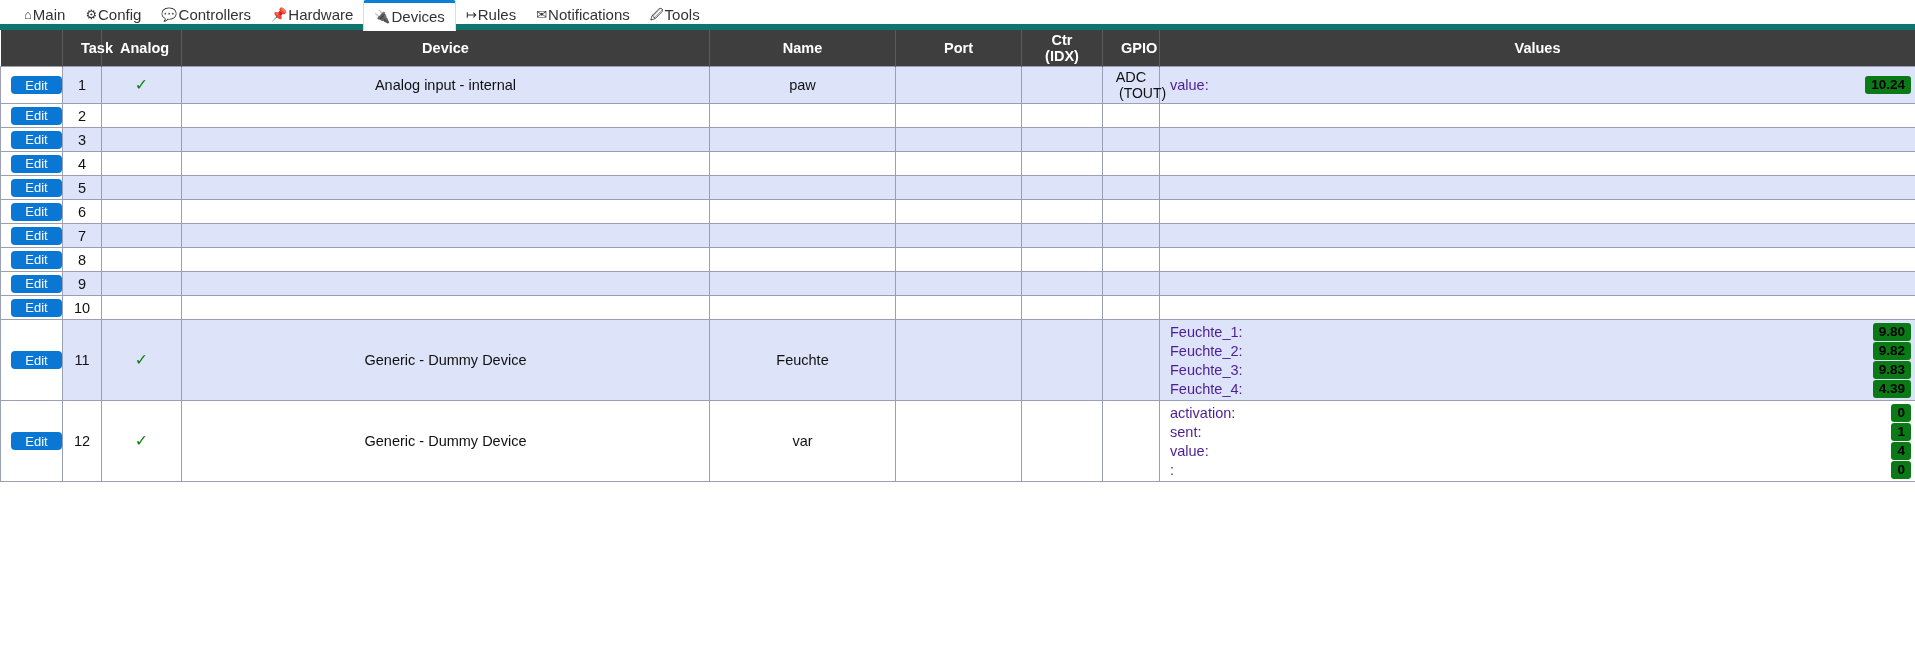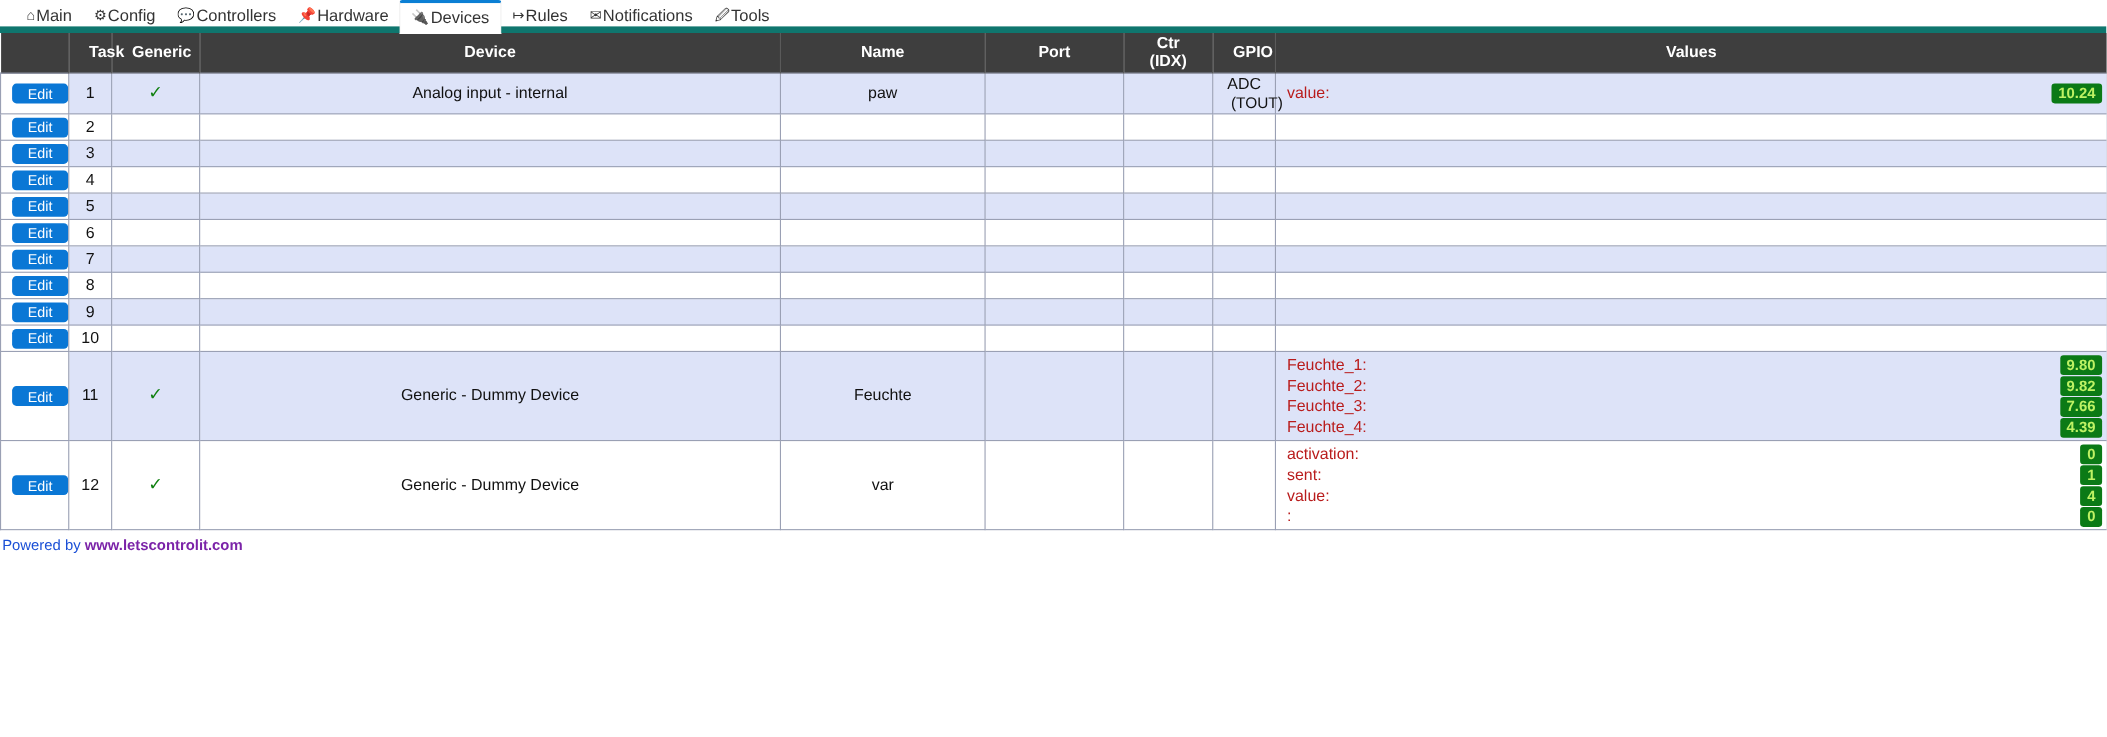--- a/index.html
+++ b/index.html
@@ -118,24 +118,24 @@
     padding: 0;
     vertical-align: middle;
   }
   .vrow {
     display: flex;
     align-items: center;
     justify-content: space-between;
     padding: 0 0 0 6px;
     height: 19px;
   }
-  .vlabel { font-size: 14.5px; color: #b91c1c; }
+  .vlabel { font-size: 14.5px; color: #4c1d95; }
   .vbadge {
     background: #0b7a16;
-    color: #bef264;
+    color: #000000;
     font-size: 13.5px;
     font-weight: bold;
     line-height: 16px;
     padding: 1px 6px;
     border-radius: 3px;
     min-width: 18px;
     text-align: left;
     display: inline-block;
   }
   .gpio2 { font-size: 14px; line-height: 16px; margin-left: 12px; }
@@ -165,21 +165,21 @@
       <col style="width:186px">
       <col style="width:126px">
       <col style="width:81px">
       <col style="width:57px">
       <col style="width:756px">
     </colgroup>
     <thead>
       <tr id="thead-row">
           <th class="blank"></th>
           <th>Task</th>
-          <th>Generic</th>
+          <th>Analog</th>
           <th>Device</th>
           <th>Name</th>
           <th>Port</th>
           <th>Ctr (IDX)</th>
           <th>GPIO</th>
           <th>Values</th>
         </tr>
     </thead>
     <tbody id="tbody">
         <tr class="alt">
@@ -335,21 +335,21 @@
             <div class="vrow">
               <span class="vlabel">Feuchte_1:</span>
               <span class="vbadge">9.80</span>
             </div>
             <div class="vrow">
               <span class="vlabel">Feuchte_2:</span>
               <span class="vbadge">9.82</span>
             </div>
             <div class="vrow">
               <span class="vlabel">Feuchte_3:</span>
-              <span class="vbadge">7.66</span>
+              <span class="vbadge">9.83</span>
             </div>
             <div class="vrow">
               <span class="vlabel">Feuchte_4:</span>
               <span class="vbadge">4.39</span>
             </div>
           </td>
         </tr>
         <tr>
           <td class="editcell">
             <button class="editbtn">Edit</button>
@@ -376,16 +376,13 @@
             </div>
             <div class="vrow">
               <span class="vlabel">:</span>
               <span class="vbadge">0</span>
             </div>
           </td>
         </tr>
       </tbody>
   </table>
 
-  <div class="footer">
-    <span>Powered by </span><a href="#">www.letscontrolit.com</a>
-  </div>
 </div>
 
 </body></html>

